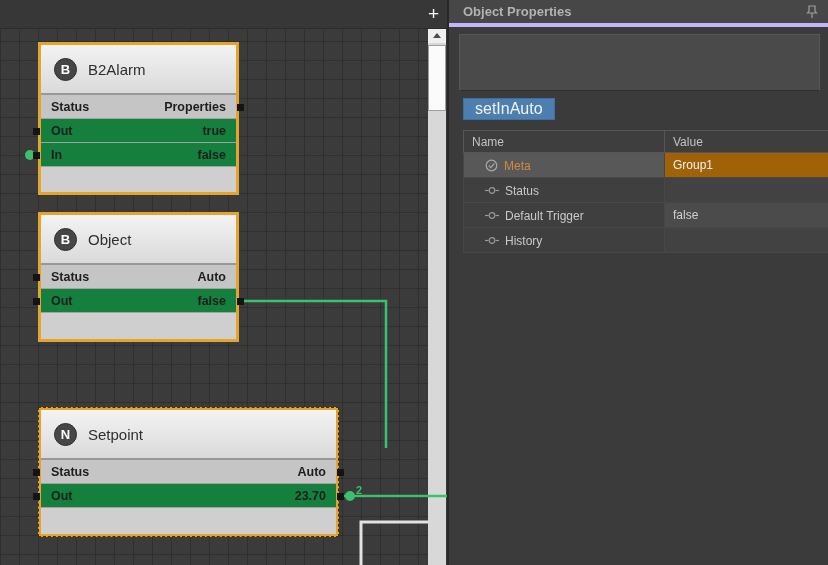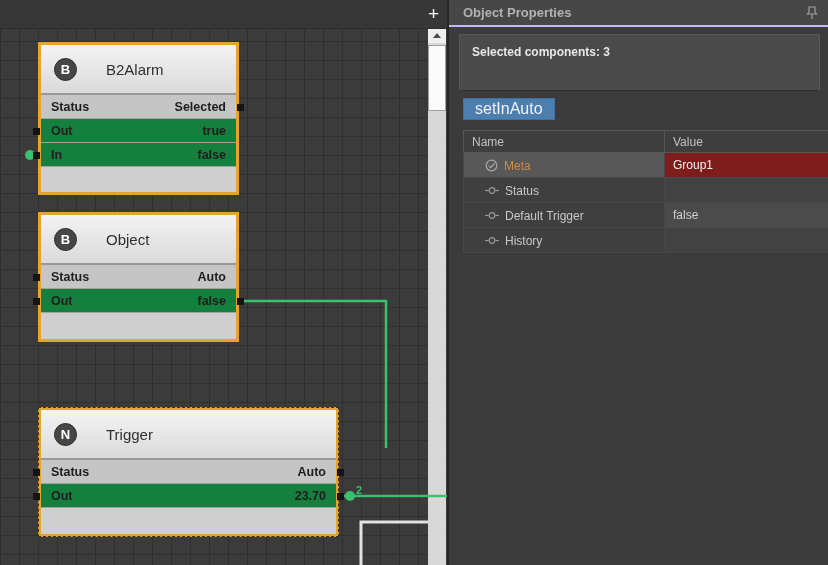--- a/index.html
+++ b/index.html
@@ -22,52 +22,52 @@
 
   .wires{position:absolute;left:0;top:0;width:447px;height:565px;z-index:2;pointer-events:none;}
   .wire-label{position:absolute;left:356px;top:484px;color:#3CC06E;font-size:11px;font-weight:bold;z-index:2;}
 
   
   .node{position:absolute;border:3px solid #E5A42C;background:#d2d2d2;box-sizing:border-box;z-index:3;display:flex;flex-direction:column;}
   .node.dashed::after{content:"";position:absolute;inset:-3px;border:1px dashed rgba(10,10,10,0.75);pointer-events:none;}
   .node-header{height:50px;flex:0 0 50px;background:linear-gradient(#f3f3f3,#dadada);border-bottom:2px solid #989898;display:flex;align-items:center;box-sizing:border-box;}
   .badge{width:23px;height:23px;margin-left:13px;border-radius:50%;background:#464646;border:1.5px solid #2e2e2e;color:#ffffff;
     display:flex;align-items:center;justify-content:center;font-size:13px;font-weight:bold;box-sizing:border-box;}
-  .node-title{margin-left:29px;font-size:15px;color:#2f2f2f;}
+  .node-title{margin-left:11px;font-size:15px;color:#2f2f2f;}
   .node-row{height:24px;flex:0 0 24px;display:flex;align-items:center;justify-content:space-between;padding:0 10px;
     border-bottom:1px solid #a2a2a2;box-sizing:border-box;background:#15803d;}
   .node-row.shade{background:#c5c5c5;}
   .row-label,.row-value{font-size:12.5px;font-weight:bold;color:#1e1e1e;}
   .node-footer{flex:1;background:#cfcfcf;}
   .pin{position:absolute;width:7px;height:7px;background:#141414;z-index:4;}
 
   
   .panel{position:absolute;left:447px;top:0;width:381px;height:565px;background:#3b3b3b;border-left:2px solid #282828;box-sizing:border-box;z-index:5;}
-  .panel-header{position:absolute;top:0;left:0;right:0;height:27px;background:#474747;border-bottom:2px solid #c4b5fd;
+  .panel-header{position:absolute;top:0;left:0;right:0;height:27px;background:#474747;border-bottom:4px solid #c4b5fd;
     display:flex;align-items:center;padding:0 10px 0 14px;box-sizing:border-box;}
   .panel-title{flex:1;font-size:13px;font-weight:bold;color:#b2b2b2;}
   .pin-icon{display:flex;align-items:center;}
 
   .sel-box{position:absolute;top:34px;left:10px;right:8px;height:57px;background:#4a4a4a;border:1px solid #575757;border-bottom-color:#2f2f2f;
     box-sizing:border-box;padding:9px 12px;}
   .sel-line{font-size:12px;font-weight:bold;color:#e8e8e8;line-height:16px;}
 
   .action-btn{position:absolute;top:98px;left:14px;height:22px;padding:0 11px;background:#4d7eb0;border:1px solid #416f9e;
     color:#f2f2f2;font-size:16px;font-family:inherit;cursor:default;}
 
   .prop-table{position:absolute;top:130px;left:14px;width:366px;border-collapse:collapse;table-layout:fixed;}
   .prop-table th{height:21px;text-align:left;padding:0 0 0 8px;font-size:12px;font-weight:normal;color:#c2c2c2;background:#3e3e3e;border:1px solid #565656;}
   .prop-table td{height:25px;font-size:12px;border:1px solid #474747;padding:3px;box-sizing:border-box;}
   .name-cell{background:#3f3f3f;color:#c9c9c9;padding-left:21px !important;white-space:nowrap;}
   .name-cell svg{vertical-align:middle;margin-right:6px;}
   .name-cell .nm{vertical-align:middle;}
   .name-cell.sel{background:#585858;}
   .meta-text{color:#cf8a3e;}
   .val-cell{padding-left:8px !important;color:#cfcfcf;}
-  .val-meta{background:#7f1d1d;color:#f2f2f2;}
+  .val-meta{background:#a16207;color:#f2f2f2;}
   .val-plain{background:#424242;}
   .val-edit{background:#4b4b4b;}
 </style>
 </head>
 <body>
 
 <div class="app">
 
   <div class="canvas">
 
@@ -81,21 +81,21 @@
     </svg>
     <span class="wire-label">2</span>
 
     <div class="node" style="left:38px;top:42px;width:201px;height:153px;">
       <div class="node-header">
         <span class="badge">B</span>
         <span class="node-title">B2Alarm</span>
       </div>
       <div class="node-row shade">
         <span class="row-label">Status</span>
-        <span class="row-value">Selected</span>
+        <span class="row-value">Properties</span>
       </div>
       <div class="node-row">
         <span class="row-label">Out</span>
         <span class="row-value">true</span>
       </div>
       <div class="node-row">
         <span class="row-label">In</span>
         <span class="row-value">false</span>
       </div>
       <div class="node-footer"></div>
@@ -119,21 +119,21 @@
       </div>
       <div class="node-footer"></div>
       <span class="pin" style="left:-8px;top:59px;"></span>
       <span class="pin" style="left:-8px;top:83px;"></span>
       <span class="pin" style="right:-8px;top:83px;"></span>
     </div>
 
     <div class="node dashed" style="left:38px;top:407px;width:301px;height:130px;">
       <div class="node-header">
         <span class="badge">N</span>
-        <span class="node-title">Trigger</span>
+        <span class="node-title">Setpoint</span>
       </div>
       <div class="node-row shade">
         <span class="row-label">Status</span>
         <span class="row-value">Auto</span>
       </div>
       <div class="node-row">
         <span class="row-label">Out</span>
         <span class="row-value">23.70</span>
       </div>
       <div class="node-footer"></div>
@@ -161,21 +161,20 @@
       <span class="panel-title">Object Properties</span>
       <span class="pin-icon">
         <svg width="12" height="14" viewBox="0 0 12 14">
           <path d="M3 1 h6 v5 l1.5 2 h-9 L3 6 z" fill="none" stroke="#a0a0a0" stroke-width="1.2"></path>
           <line x1="6" y1="8" x2="6" y2="13" stroke="#a0a0a0" stroke-width="1.2"></line>
         </svg>
       </span>
     </div>
 
     <div class="sel-box">
-      <div class="sel-line">Selected components: 3</div>
     </div>
 
     <button class="action-btn">setInAuto</button>
 
     <table class="prop-table">
       <colgroup>
           <col style="width:201px">
           <col style="width:165px">
         </colgroup>
       <thead>

